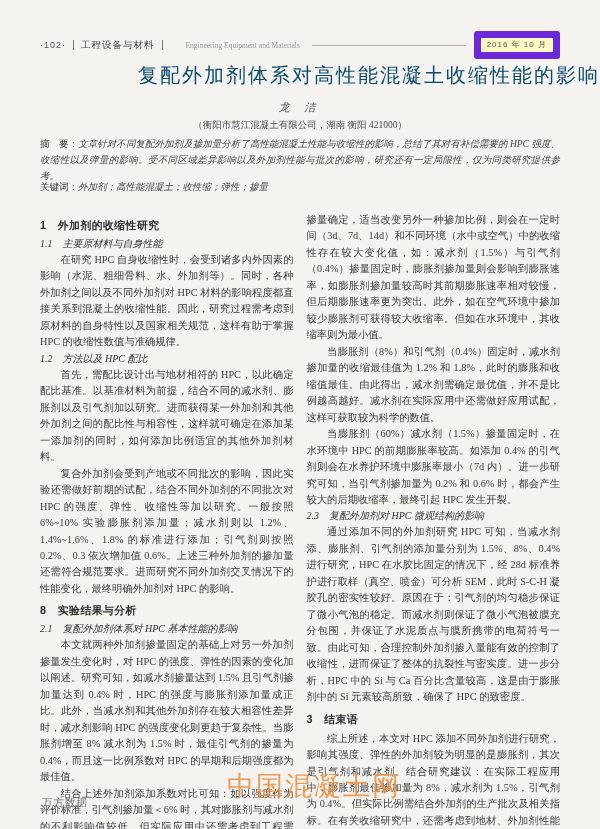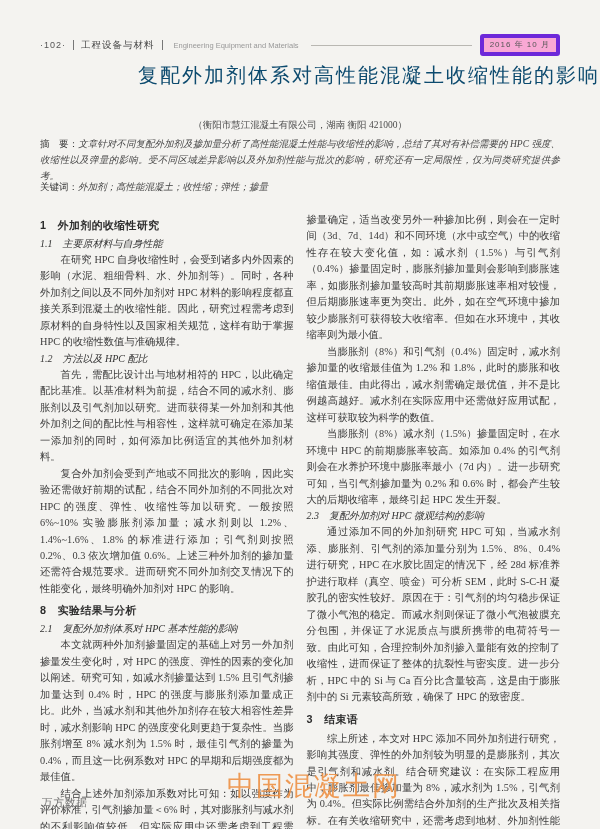--- a/index.html
+++ b/index.html
@@ -13,25 +13,25 @@
     background:#f4f3f0;color:#3b3b3b;
   }
   
   .runhead{
     position:absolute;top:37px;left:40px;right:40px;height:16px;
     display:flex;align-items:center;font-family:"Liberation Sans","DejaVu Sans",sans-serif;
   }
   .pagenum{font-size:9px;color:#555;letter-spacing:1px;}
   .vsep{display:inline-block;width:1px;height:10px;background:#777;margin:0 7px;}
   .jcn{font-size:9.5px;color:#444;letter-spacing:1px;}
-  .jen{font-size:7.5px;color:#999;margin-left:4px;}
+  .jen{font-size:7.5px;color:#999;margin-left:16px;font-family:Liberation Serif, serif;}
   .hline{flex:1;height:1px;background:#b9b7b2;margin:0 8px 0 12px;}
   .datebox{
-    font-size:8px;color:#555;border:4px solid #6d28d9;border-radius:3px;
-    padding:1px 6px 2px;letter-spacing:1px;white-space:nowrap;background:#f9a8d4;
+    font-size:8px;color:#555;border:7px solid #6d28d9;border-radius:3px;
+    padding:1px 6px 2px;letter-spacing:1px;white-space:nowrap;background:#fef9c3;
   }
   
   .title{
     position:absolute;top:62px;left:0;width:100%;text-align:right;
     font-size:20px;font-weight:normal;color:#0c4a6e;letter-spacing:2px;
     font-family:"Liberation Sans","DejaVu Sans",sans-serif;
   }
   .author{
     position:absolute;top:100px;left:0;width:100%;text-align:center;
     font-size:11px;font-style:italic;color:#555;letter-spacing:6px;
@@ -98,20 +98,21 @@
     <span class="pagenum">·102·</span>
     <span class="vsep"></span>
     <span class="jcn">工程设备与材料</span>
     <span class="vsep"></span>
     <span class="jen">Engineering Equipment and Materials</span>
     <span class="hline"></span>
     <span class="datebox">2016 年 10 月</span>
   </div>
 
   <div class="title">复配外加剂体系对高性能混凝土收缩性能的影响</div>
+  <div class="author">龙 洁</div>
   <div class="affil">（衡阳市慧江混凝土有限公司，湖南 衡阳 421000）</div>
 
   <div class="abs">
     <span class="lbl">摘　要：</span><span class="txt">文章针对不同复配外加剂及掺加量分析了高性能混凝土性能与收缩性的影响，总结了其对有补偿需要的 HPC 强度、收缩性以及弹量的影响。受不同区域差异影响以及外加剂性能与批次的影响，研究还有一定局限性，仅为同类研究提供参考。</span>
   </div>
 
   <div class="kw">
     <span class="lbl">关键词：</span><span class="txt">外加剂；高性能混凝土；收性缩；弹性；掺量</span>
   </div>
 
@@ -125,21 +126,21 @@
         <div class="blk-p">首先，需配比设计出与地材相符的 HPC，以此确定配比基准。以基准材料为前提，结合不同的减水剂、膨胀剂以及引气剂加以研究。进而获得某一外加剂和其他外加剂之间的配比性与相容性，这样就可确定在添加某一添加剂的同时，如何添加比例适宜的其他外加剂材料。</div>
         <div class="blk-p">复合外加剂会受到产地或不同批次的影响，因此实验还需做好前期的试配，结合不同外加剂的不同批次对 HPC 的强度、弹性、收缩性等加以研究。一般按照 6%~10% 实验膨胀剂添加量；减水剂则以 1.2%、1.4%~1.6%、1.8% 的标准进行添加；引气剂则按照 0.2%、0.3 依次增加值 0.6%。上述三种外加剂的掺加量还需符合规范要求。进而研究不同外加剂交叉情况下的性能变化，最终明确外加剂对 HPC 的影响。</div>
         <div class="blk-h1">8　实验结果与分析</div>
         <div class="blk-h2">2.1　复配外加剂体系对 HPC 基本性能的影响</div>
         <div class="blk-p">本文就两种外加剂掺量固定的基础上对另一外加剂掺量发生变化时，对 HPC 的强度、弹性的因素的变化加以阐述。研究可知，如减水剂掺量达到 1.5% 且引气剂掺加量达到 0.4% 时，HPC 的强度与膨胀剂添加量成正比。此外，当减水剂和其他外加剂存在较大相容性差异时，减水剂影响 HPC 的强度变化则更趋于复杂性。当膨胀剂增至 8% 减水剂为 1.5% 时，最佳引气剂的掺量为 0.4%，而且这一比例系数对 HPC 的早期和后期强度都为最佳值。</div>
         <div class="blk-p">结合上述外加剂添加系数对比可知：如以强度作为评价标准，引气剂掺加量＜6% 时，其对膨胀剂与减水剂的不利影响值较低。但实际应用中还需考虑到工程需要，并对不同批次外加剂进行试验，进而确定最佳配比系数。这也说明，复配外加剂体系中引气剂可以首先确定掺加量，且对 HPC 的强度影响不大。</div>
       </div>
     <div class="col">
         <div class="blk-p no-indent">掺量确定，适当改变另外一种掺加比例，则会在一定时间（3d、7d、14d）和不同环境（水中或空气）中的收缩性存在较大变化值，如：减水剂（1.5%）与引气剂（0.4%）掺量固定时，膨胀剂掺加量则会影响到膨胀速率，如膨胀剂掺加量较高时其前期膨胀速率相对较慢，但后期膨胀速率更为突出。此外，如在空气环境中掺加较少膨胀剂可获得较大收缩率。但如在水环境中，其收缩率则为最小值。</div>
         <div class="blk-p">当膨胀剂（8%）和引气剂（0.4%）固定时，减水剂掺加量的收缩最佳值为 1.2% 和 1.8%，此时的膨胀和收缩值最佳。由此得出，减水剂需确定最优值，并不是比例越高越好。减水剂在实际应用中还需做好应用试配，这样可获取较为科学的数值。</div>
-        <div class="blk-p">当膨胀剂（8%）减水剂（1.5%）掺量固定时，在水环境中 HPC 的前期膨胀率较高。如添加 0.4% 的引气剂则会在水养护环境中膨胀率最小（7d 内）。进一步研究可知，当引气剂掺加量为 0.2% 和 0.6% 时，都会产生较大的后期收缩率，最终引起 HPC 发生开裂。</div>
+        <div class="blk-p">当膨胀剂（60%）减水剂（1.5%）掺量固定时，在水环境中 HPC 的前期膨胀率较高。如添加 0.4% 的引气剂则会在水养护环境中膨胀率最小（7d 内）。进一步研究可知，当引气剂掺加量为 0.2% 和 0.6% 时，都会产生较大的后期收缩率，最终引起 HPC 发生开裂。</div>
         <div class="blk-h2">2.3　复配外加剂对 HPC 微观结构的影响</div>
         <div class="blk-p">通过添加不同的外加剂研究 HPC 可知，当减水剂添、膨胀剂、引气剂的添加量分别为 1.5%、8%、0.4% 进行研究，HPC 在水胶比固定的情况下，经 28d 标准养护进行取样（真空、喷金）可分析 SEM，此时 S-C-H 凝胶孔的密实性较好。原因在于：引气剂的均匀稳步保证了微小气泡的稳定。而减水剂则保证了微小气泡被膜充分包围，并保证了水泥质点与膜所携带的电荷符号一致。由此可知，合理控制外加剂掺入量能有效的控制了收缩性，进而保证了整体的抗裂性与密实度。进一步分析，HPC 中的 Si 与 Ca 百分比含量较高，这是由于膨胀剂中的 Si 元素较高所致，确保了 HPC 的致密度。</div>
         <div class="blk-h1">3　结束语</div>
         <div class="blk-p">综上所述，本文对 HPC 添加不同外加剂进行研究，影响其强度、弹性的外加剂较为明显的是膨胀剂，其次是引气剂和减水剂。结合研究建议：在实际工程应用中，膨胀剂最佳掺加量为 8%，减水剂为 1.5%，引气剂为 0.4%。但实际比例需结合外加剂的生产批次及相关指标。在有关收缩研究中，还需考虑到地材、外加剂性能等基本情况，这样才能保证地材和外加剂之间的匹配和相容性。同时，施工前还需做好试验工作，确保数据的可靠性。</div>
       </div>
   </div>
 
   <div class="watermark">中国混凝土网</div>
   <div class="scanmark">万方数据</div>
 

